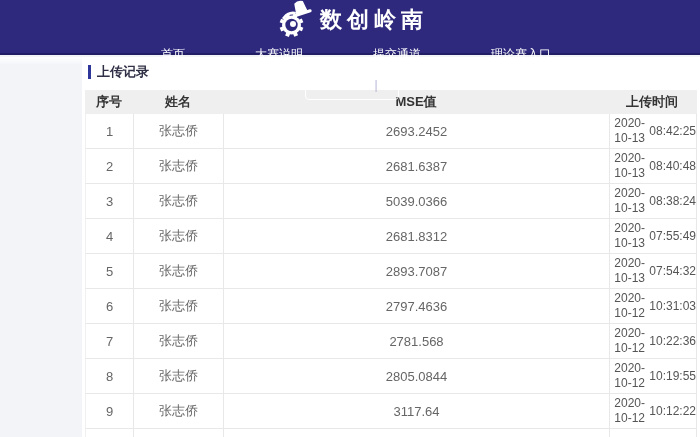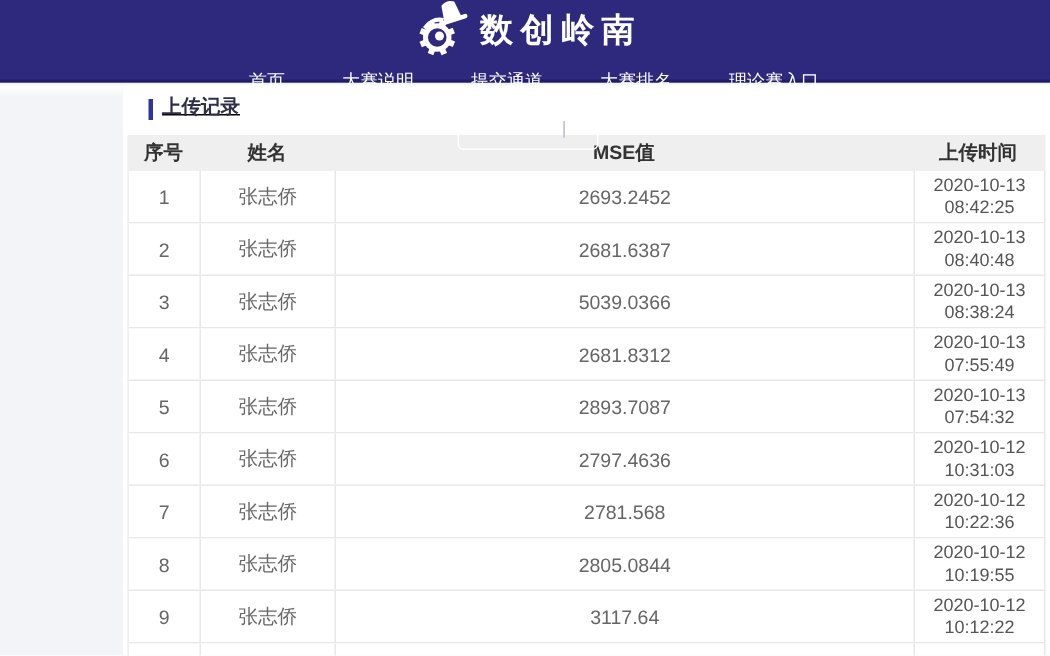--- a/index.html
+++ b/index.html
@@ -20,21 +20,21 @@
     flex-direction:column;
   }
   .brand {
     display:flex; align-items:center; margin-left:6px; cursor:pointer;
   }
   .brand-icon { width:36px; height:40px; margin-right:6px; }
   .brand-text {
     color:#ffffff; font-size:22px; font-weight:bold;
     letter-spacing:5px; white-space:nowrap;
   }
-  .nav { display:flex; align-items:center; margin-left:42px; }
+  .nav { display:flex; align-items:center; margin-left:42px;gap:32px; }
   .nav-item {
     color:#ffffff; font-size:12px; white-space:nowrap;
     margin-right:30px; padding:6px 4px; cursor:pointer;
   }
   .user-box {
     display:flex; align-items:center;
     border:1px solid #ffffff; border-radius:4px;
     padding:6px 12px; margin-left:4px; color:#ffffff; font-size:12px;
     white-space:nowrap;
   }
@@ -46,21 +46,21 @@
     position:absolute; left:0; top:57px; width:700px; height:8px;
     background:linear-gradient(#ffffff,#f3f4f8);
   }
 
   
   .card {
     position:absolute; left:82px; top:57px; width:618px; height:380px;
     background:#ffffff; padding:7px 3px 0 3px;
   }
   .section-title {
-    display:flex; align-items:flex-end; height:16px; margin-left:14px;text-decoration:underline;
+    display:flex; align-items:center; height:16px; margin-left:3px;
   }
   .accent-bar { width:3px; height:14px; background:#2f3699; margin-right:6px; }
   .section-title-text { font-size:13px; font-weight:bold; color:#2f2f45; }
 
   
   .table { width:612px; margin-top:10px; font-size:13px; }
   .thead {
     display:flex; align-items:center; height:24px;
     background:#efefef; font-weight:bold; color:#333333;
   }
@@ -71,21 +71,21 @@
     background:#ffffff;
   }
   .c { text-align:center; }
   .c1 { width:48px; }
   .c2 { width:90px; }
   .c3 { width:386px; }
   .c4 { width:86px; }
   .trow .c1, .trow .c2, .trow .c3 { border-right:1px solid #e8e8e8; height:100%;
     display:flex; align-items:center; justify-content:center; }
   .c4.time {
-    display:flex; flex-direction:column; align-items:center; justify-content:center;
+    display:flex; flex-direction:row; align-items:center; justify-content:center;
     font-size:12px; color:#555555; line-height:15px;
   }
   .partial { height:12px; border-bottom:none; }
   .partial .c1, .partial .c2, .partial .c3 { border-right:1px solid #e8e8e8; }
 </style>
 </head>
 <body>
 
 <div class="topbar">
   <div class="brand">
@@ -112,21 +112,20 @@
           <path d="M4 18 Q10 10 18 12 L17 15 Q11 13 6 20 Z"></path>
         </g>
       </svg>
     </span>
     <span class="brand-text">数创岭南</span>
   </div>
   <div class="nav">
     <span class="nav-item">首页</span>
     <span class="nav-item">大赛说明</span>
     <span class="nav-item">提交通道</span>
-    <span class="nav-item">大赛排名</span>
     <span class="nav-item">理论赛入口</span>
   </div>
   <div class="user-box">
     <span>个人中心</span>
     <span class="sep">|</span>
 
   </div>
 </div>
 <div class="topbar-shadow"></div>
 

